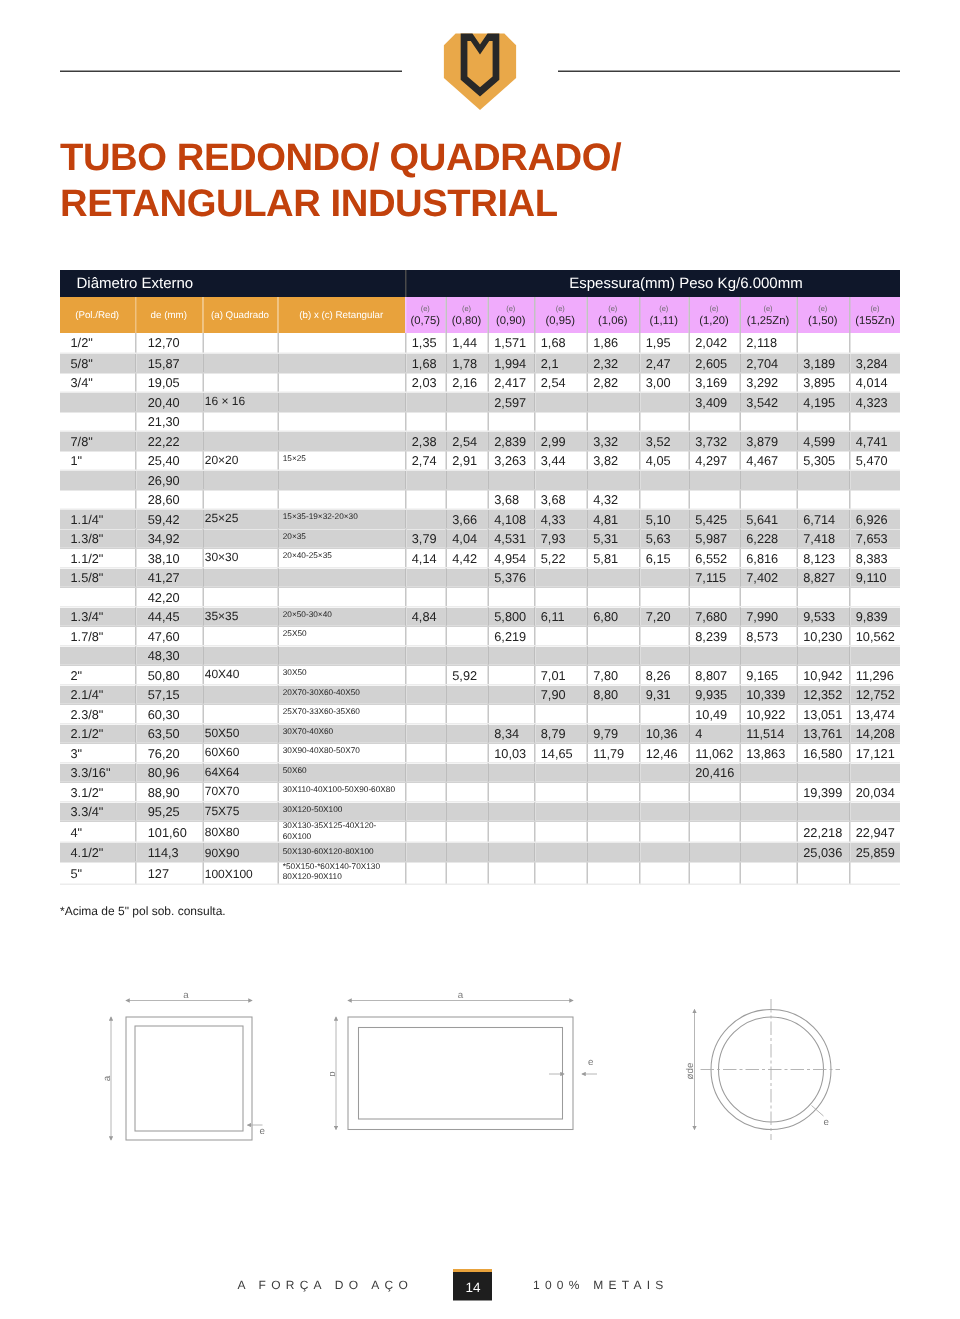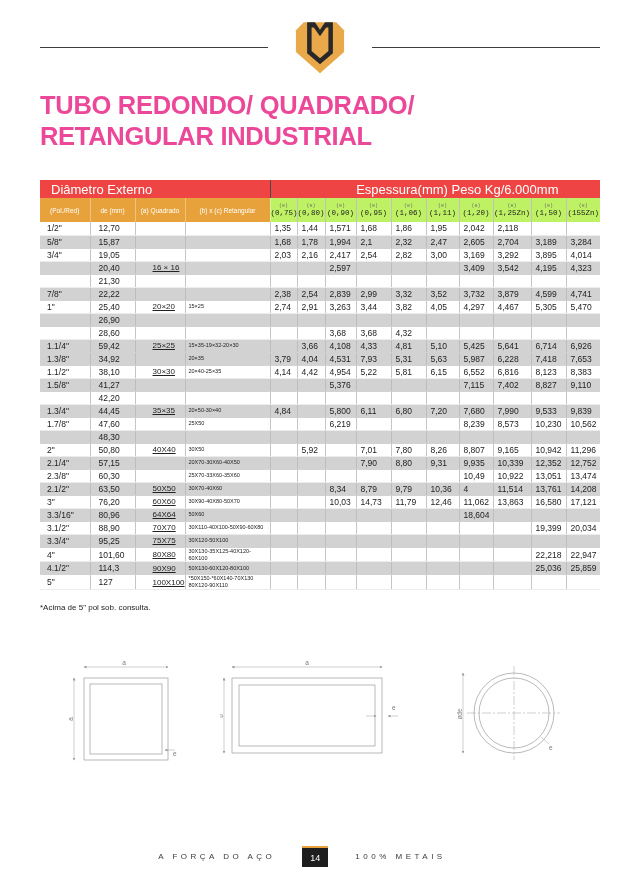--- a/index.html
+++ b/index.html
@@ -11,51 +11,51 @@
   .content { margin: 0 40px; width: 560px; }
 
   
   .logo-row { display: flex; align-items: center; margin-top: 19px; height: 56px; }
   .rule { flex: 1; border-top: 1.6px solid #3c3c3c; height: 0; }
   .logo-wrap { margin: 0 24px; width: 56px; height: 56px; }
 
   
   h1.title {
     margin-top: 15px; font-size: 25.5px; line-height: 1.2; font-weight: bold;
-    color: #ec4899; letter-spacing: -0.3px;
+    color: #c2410c; letter-spacing: -0.3px;
   }
 
   
   table.tube { margin-top: 29px; width: 560px; border-collapse: collapse; table-layout: fixed; }
   table.tube th, table.tube td { font-weight: normal; }
   tr.main-head th {
-    background: #ef4444; color: #fff; font-size: 13px; height: 18px; vertical-align: middle; margin-top: 28px;
+    background: #0f172a; color: #fff; font-size: 10px; height: 18px; vertical-align: middle; margin-top: 28px;
   }
   tr.main-head th.h-left { text-align: left; padding-left: 11px; border-right: 1px solid #4a4a4a; }
   tr.main-head th.h-right { text-align: center; padding-left: 44px; }
   tr.sub-head th { height: 24px; vertical-align: middle; text-align: center; }
   tr.sub-head th.orange {
     background: #e8a23c; color: #fff; font-size: 6.5px;
     border-right: 1px solid rgba(255,255,255,0.35);
   }
-  tr.sub-head th.esp { background: #bef264; border-right: 1px solid #c2c2c2; font-family: Liberation Mono, monospace; }
+  tr.sub-head th.esp { background: #f0abfc; border-right: 1px solid #c2c2c2; }
   tr.sub-head th.esp:last-child { border-right: none; }
   .e-top { display: block; font-size: 5px; color: #6a6a6a; line-height: 6px; }
   .e-val { display: block; font-size: 7.5px; color: #222; line-height: 9px; }
 
   tbody td {
     height: 13px; font-size: 8.5px; color: #222; vertical-align: middle;
     border-right: 1px solid #c6c6c6; border-bottom: 1px solid #ececec;
     padding-left: 4px; overflow: hidden; white-space: nowrap; background: #fff;
   }
   tbody td:last-child { border-right: none; }
   tbody tr.shaded td { background: #d2d2d2; border-bottom-color: #d2d2d2; border-right-color: #bdbdbd; }
   td.c-pol { padding-left: 7px; }
   td.c-de  { padding-left: 8px; }
-  td.c-quad{ padding-left: 17px; font-size: 8px; text-decoration: underline; }
+  td.c-quad{ padding-left: 1px; font-size: 8px; }
   td.c-ret { padding-left: 3px; font-size: 5.5px; white-space: pre-line; line-height: 1.25; }
 
   .footnote { margin-top: 13px; font-size: 8px; color: #222; }
 
   
   .diagrams { display: flex; align-items: flex-start; margin-top: 46px; }
   .diagrams svg { display: block; }
   .dg { stroke: #9b9b9b; stroke-width: 0.7; fill: none; }
   .dg-thin { stroke: #aeaeae; stroke-width: 0.6; fill: none; }
   .dg-label { font-family: "Liberation Sans", sans-serif; font-size: 6.5px; fill: #7a7a7a; }
@@ -504,40 +504,40 @@
           <td class="c-val">14,208</td>
         </tr>
         <tr>
           <td class="c-pol">3"</td>
           <td class="c-de">76,20</td>
           <td class="c-quad">60X60</td>
           <td class="c-ret">30X90-40X80-50X70</td>
           <td class="c-val"></td>
           <td class="c-val"></td>
           <td class="c-val">10,03</td>
-          <td class="c-val">14,73</td>
+          <td class="c-val">14,65</td>
           <td class="c-val">11,79</td>
           <td class="c-val">12,46</td>
           <td class="c-val">11,062</td>
           <td class="c-val">13,863</td>
           <td class="c-val">16,580</td>
           <td class="c-val">17,121</td>
         </tr>
         <tr class="shaded">
           <td class="c-pol">3.3/16"</td>
           <td class="c-de">80,96</td>
           <td class="c-quad">64X64</td>
           <td class="c-ret">50X60</td>
           <td class="c-val"></td>
           <td class="c-val"></td>
           <td class="c-val"></td>
           <td class="c-val"></td>
           <td class="c-val"></td>
           <td class="c-val"></td>
-          <td class="c-val">18,604</td>
+          <td class="c-val">20,416</td>
           <td class="c-val"></td>
           <td class="c-val"></td>
           <td class="c-val"></td>
         </tr>
         <tr>
           <td class="c-pol">3.1/2"</td>
           <td class="c-de">88,90</td>
           <td class="c-quad">70X70</td>
           <td class="c-ret">30X110-40X100-50X90-60X80</td>
           <td class="c-val"></td>

